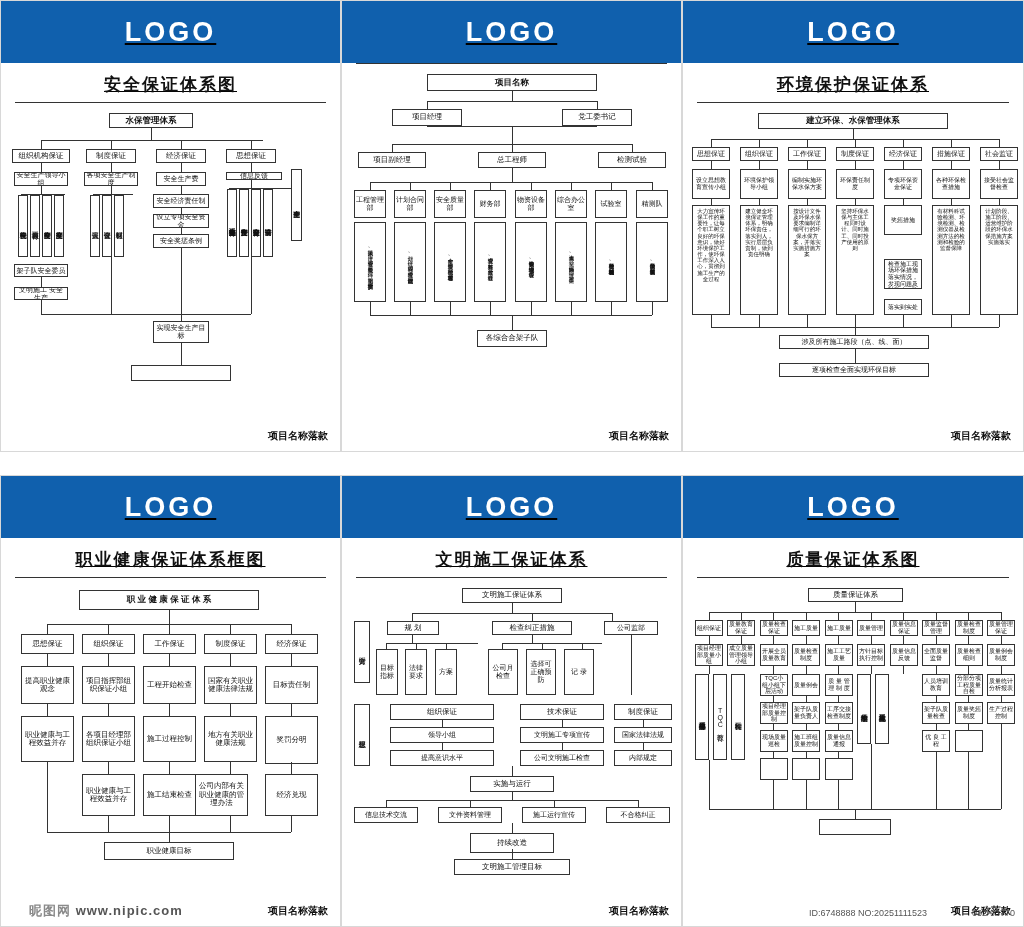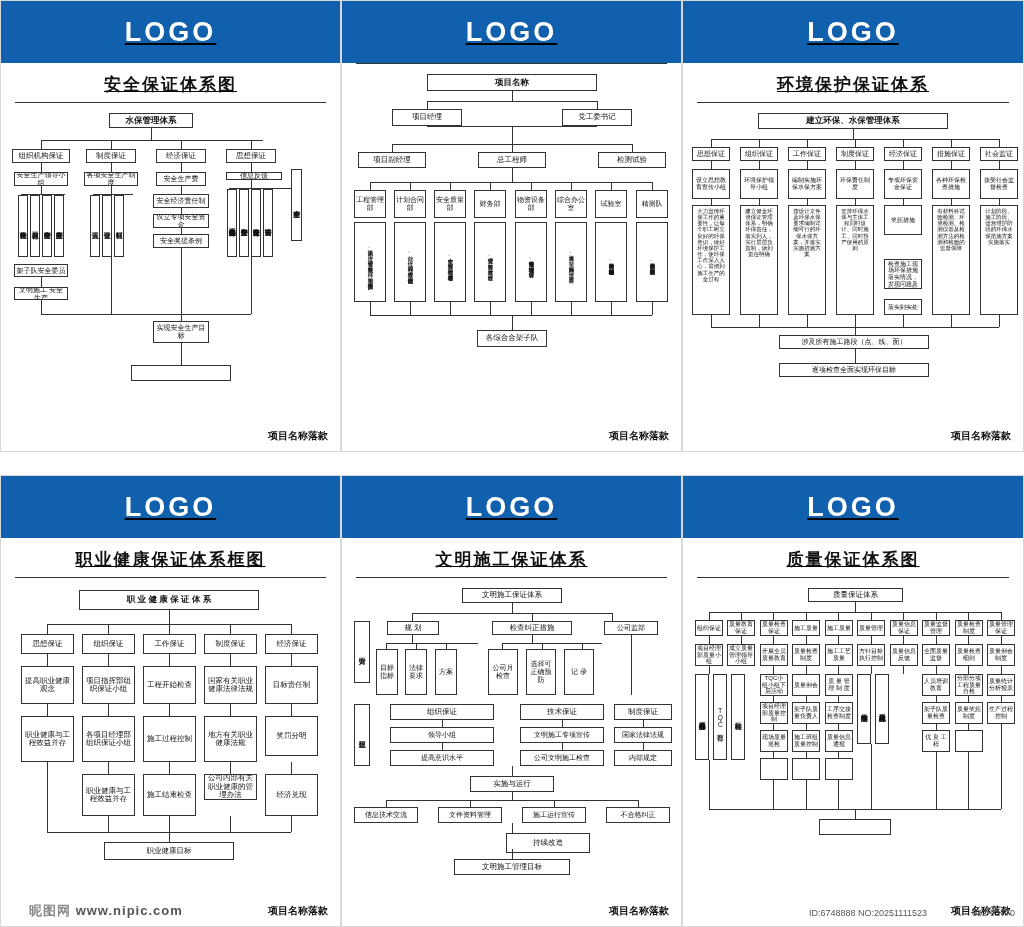--- a/index.html
+++ b/index.html
@@ -374,28 +374,28 @@
         <div class="node" style="left:264px;top:82px;width:53px;height:38px;font-size:7.5px;">目标责任制</div>
         <div class="line v" style="left:46px;top:120px;height:12px;"></div>
         <div class="line v" style="left:107px;top:120px;height:12px;"></div>
         <div class="line v" style="left:168px;top:120px;height:12px;"></div>
         <div class="line v" style="left:229px;top:120px;height:12px;"></div>
         <div class="line v" style="left:290px;top:120px;height:12px;"></div>
         <div class="node" style="left:20px;top:132px;width:53px;height:46px;font-size:7.5px;">职业健康与工程效益并存</div>
         <div class="node" style="left:81px;top:132px;width:53px;height:46px;font-size:7.5px;">各项目经理部组织保证小组</div>
         <div class="node" style="left:142px;top:132px;width:53px;height:46px;font-size:7.5px;">施工过程控制</div>
         <div class="node" style="left:203px;top:132px;width:53px;height:46px;font-size:7.5px;">地方有关职业健康法规</div>
-        <div class="node" style="left:264px;top:132px;width:53px;height:40px;font-size:7.5px;">奖罚分明</div>
+        <div class="node" style="left:264px;top:132px;width:53px;height:48px;font-size:7.5px;">奖罚分明</div>
         <div class="line v" style="left:107px;top:178px;height:12px;"></div>
         <div class="line v" style="left:168px;top:178px;height:12px;"></div>
         <div class="line v" style="left:229px;top:178px;height:12px;"></div>
         <div class="line v" style="left:290px;top:178px;height:12px;"></div>
         <div class="node" style="left:81px;top:190px;width:53px;height:42px;font-size:7.5px;">职业健康与工程效益并存</div>
         <div class="node" style="left:142px;top:190px;width:53px;height:42px;font-size:7.5px;">施工结束检查</div>
-        <div class="node" style="left:203px;top:190px;width:53px;height:26px;font-size:7.5px;">公司内部有关职业健康的管理办法</div>
+        <div class="node" style="left:194px;top:190px;width:53px;height:42px;font-size:7.5px;">公司内部有关职业健康的管理办法</div>
         <div class="node" style="left:264px;top:190px;width:53px;height:42px;font-size:7.5px;">经济兑现</div>
         <div class="line h" style="left:46px;top:248px;width:244px;"></div>
         <div class="line v" style="left:46px;top:178px;height:70px;"></div>
         <div class="line v" style="left:107px;top:232px;height:16px;"></div>
         <div class="line v" style="left:168px;top:232px;height:16px;"></div>
         <div class="line v" style="left:229px;top:232px;height:16px;"></div>
         <div class="line v" style="left:290px;top:232px;height:16px;"></div>
         <div class="line v" style="left:168px;top:248px;height:10px;"></div>
         <div class="node mid" style="left:103px;top:258px;width:130px;height:18px;">职业健康目标</div>
       </div>
@@ -463,21 +463,21 @@
         <div class="line h" style="left:44px;top:216px;width:252px;"></div>
         <div class="line v" style="left:44px;top:216px;height:7px;"></div>
         <div class="line v" style="left:128px;top:216px;height:7px;"></div>
         <div class="line v" style="left:212px;top:216px;height:7px;"></div>
         <div class="line v" style="left:296px;top:216px;height:7px;"></div>
         <div class="node" style="left:12px;top:223px;width:64px;height:16px;">信息技术交流</div>
         <div class="node" style="left:96px;top:223px;width:64px;height:16px;">文件资料管理</div>
         <div class="node" style="left:180px;top:223px;width:64px;height:16px;">施工运行宣传</div>
         <div class="node" style="left:264px;top:223px;width:64px;height:16px;">不合格纠正</div>
         <div class="line v" style="left:170px;top:239px;height:10px;"></div>
-        <div class="node mid" style="left:128px;top:249px;width:84px;height:20px;margin-left:36px;">持续改造</div>
+        <div class="node mid" style="left:128px;top:249px;width:84px;height:20px;">持续改造</div>
         <div class="line v" style="left:170px;top:265px;height:10px;"></div>
         <div class="node mid" style="left:112px;top:275px;width:116px;height:16px;">文明施工管理目标</div>
       </div>
       <div class="footer">项目名称落款</div>
     </div>
 
     <div class="panel">
       <div class="logo-bar">
         <div class="logo-text">LOGO</div>
       </div>

